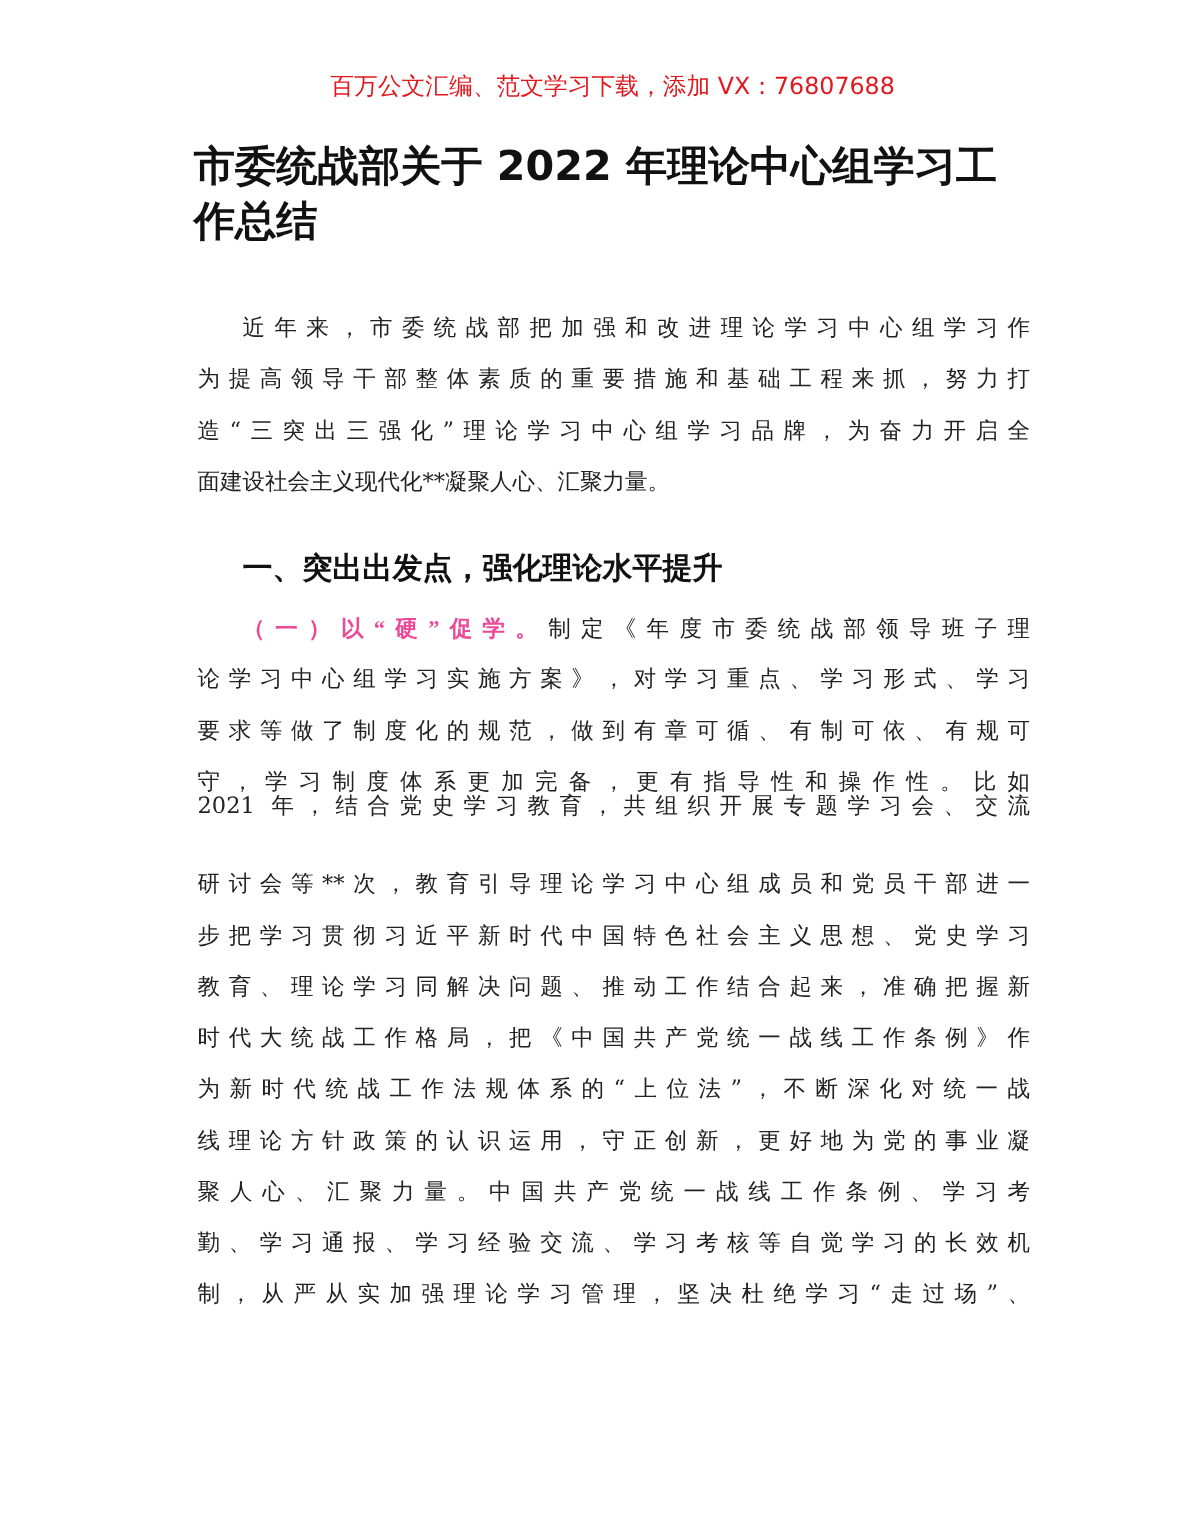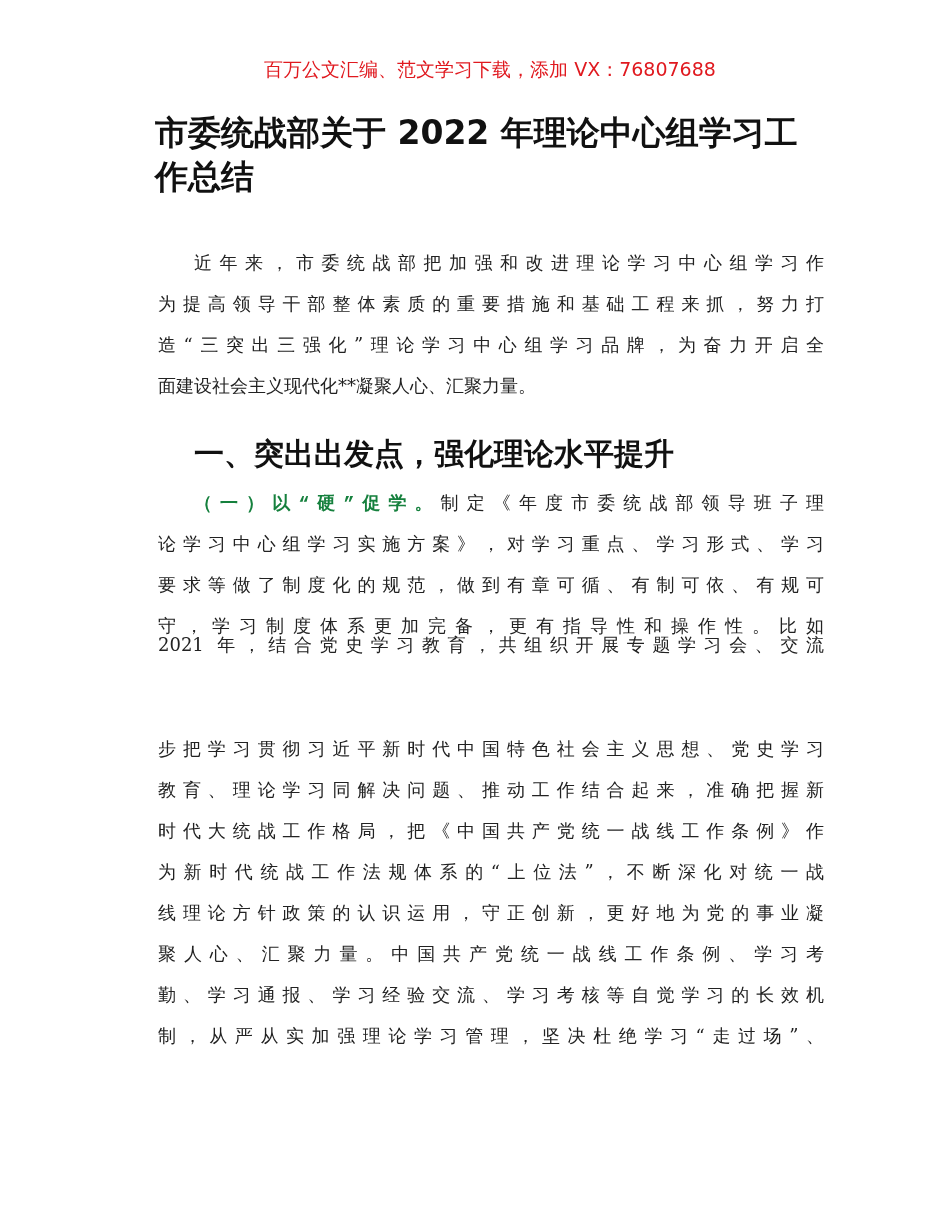--- a/index.html
+++ b/index.html
@@ -19,24 +19,24 @@
   .title.l2 { top: 154px; }
   .line {
     position: absolute; left: 143px; width: 666px; height: 34px;
     font-family: "DejaVu Serif", serif; font-size: 18px; line-height: 34px;
     color: #222222; white-space: nowrap; text-align: justify; text-align-last: justify;
   }
   .line.last { text-align-last: left; }
   .line.indent { left: 179px; width: 630px; }
   .heading1 {
     position: absolute; left: 179px; top: 437px; height: 34px;
-    font-family: "DejaVu Sans", sans-serif; font-weight: bold; font-size: 30px;
+    font-family: "DejaVu Sans", sans-serif; font-weight: bold; font-size: 24px;
     line-height: 34px; color: #111111; white-space: nowrap;
   }
-  .b { font-family: Liberation Mono, monospace; font-weight: bold; color: #15803d; }
+  .b { font-family: Liberation Serif, serif; font-weight: bold; color: #ec4899; }
 </style>
 </head>
 <body>
 
 <div class="page">
 
   <div class="watermark">百万公文汇编、范文学习下载，添加 VX：76807688</div>
 
   <div class="title l1">市委统战部关于 2022 年理论中心组学习工</div>
   <div class="title l2">作总结</div>
@@ -46,20 +46,21 @@
   <div class="line last" style="top:369px">面建设社会主义现代化**凝聚人心、汇聚力量。</div>
   <div class="line" style="top:328px">造“三突出三强化”理论学习中心组学习品牌，为奋力开启全</div>
 
   <div class="heading1">一、突出出发点，强化理论水平提升</div>
 
   <div class="line indent" style="top:486px"><span class="b">（一）以“硬”促学。</span><span>制定《年度市委统战部领导班子理</span></div>
   <div class="line" style="top:527px">论学习中心组学习实施方案》，对学习重点、学习形式、学习</div>
   <div class="line" style="top:568px">要求等做了制度化的规范，做到有章可循、有制可依、有规可</div>
   <div class="line" style="top:609px">守，学习制度体系更加完备，更有指导性和操作性。比如</div>
   <div class="line" style="top:628px">2021 年，结合党史学习教育，共组织开展专题学习会、交流</div>
+  <div class="line" style="top:691px">研讨会等**次，教育引导理论学习中心组成员和党员干部进一</div>
   <div class="line" style="top:732px">步把学习贯彻习近平新时代中国特色社会主义思想、党史学习</div>
   <div class="line" style="top:773px">教育、理论学习同解决问题、推动工作结合起来，准确把握新</div>
   <div class="line" style="top:814px">时代大统战工作格局，把《中国共产党统一战线工作条例》作</div>
   <div class="line" style="top:855px">为新时代统战工作法规体系的“上位法”，不断深化对统一战</div>
   <div class="line" style="top:896px">线理论方针政策的认识运用，守正创新，更好地为党的事业凝</div>
   <div class="line" style="top:937px">聚人心、汇聚力量。中国共产党统一战线工作条例、学习考</div>
   <div class="line" style="top:978px">勤、学习通报、学习经验交流、学习考核等自觉学习的长效机</div>
   <div class="line" style="top:1019px">制，从严从实加强理论学习管理，坚决杜绝学习“走过场”、</div>
 
 </div>

